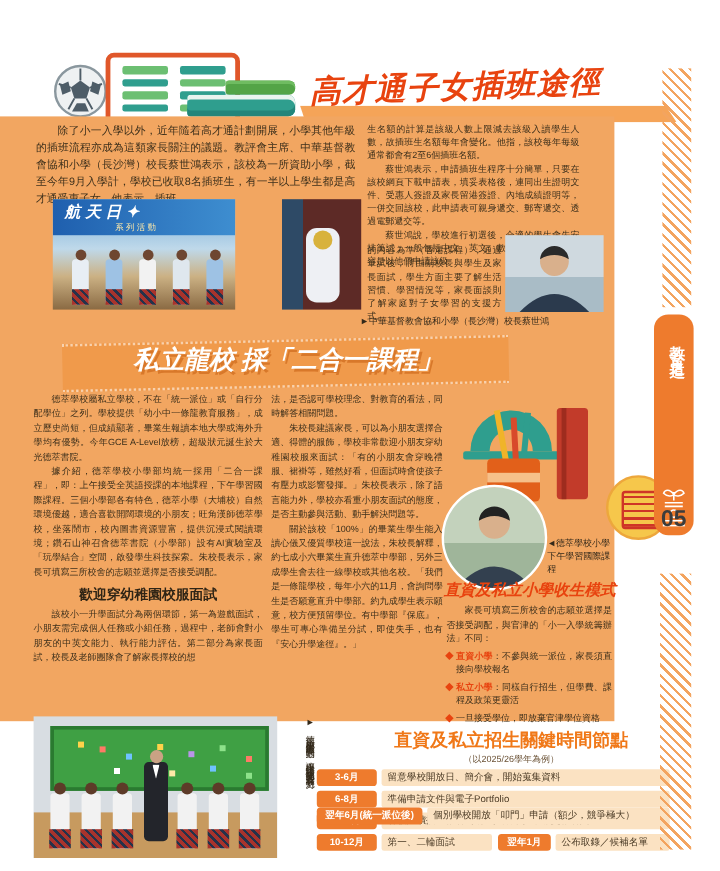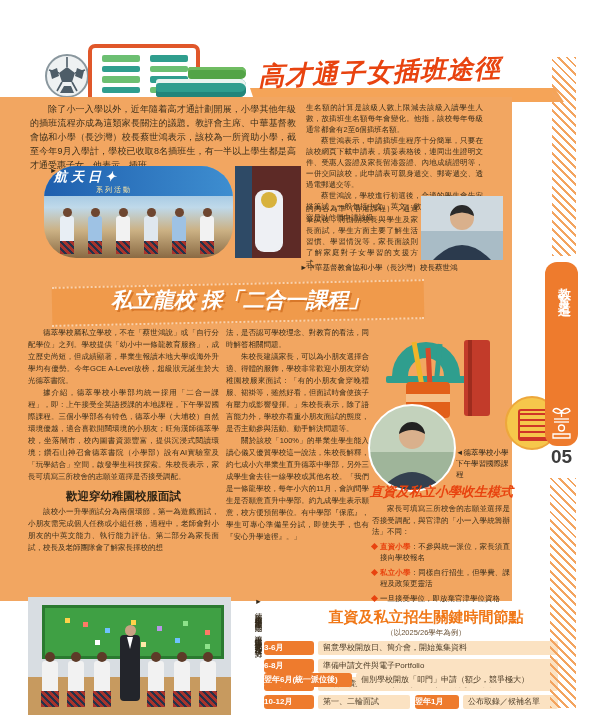--- a/index.html
+++ b/index.html
@@ -24,21 +24,21 @@
   .p{margin:0;text-indent:2em;}
   .p.noind{text-indent:0;}
   .intro1{left:30px;top:102px;width:266px;font-size:9px;line-height:14px;}
   .intro2a{left:306px;top:102px;width:177px;font-size:7.5px;line-height:11px;}
   .intro2b{left:306px;top:203px;width:112px;font-size:7.5px;line-height:11px;}
   .vcap{position:absolute;writing-mode:vertical-rl;text-orientation:upright;
         font-size:7.5px;line-height:10px;letter-spacing:1px;color:#33291a;}
   .vcap1{left:24px;top:166px;height:94px;width:34px;}
   .vcap2{left:233px;top:597px;height:118px;width:30px;}
   
-  .photoA{left:44px;top:166px;width:189px;height:92px;overflow:hidden;background:linear-gradient(180deg,#6fa8d6 0%,#bfd9ea 45%,#cbb184 70%,#8a6a43 100%);border-radius:32px;}
+  .photoA{left:44px;top:166px;width:152px;height:92px;overflow:hidden;background:linear-gradient(180deg,#6fa8d6 0%,#bfd9ea 45%,#cbb184 70%,#8a6a43 100%);}
   .banner{position:absolute;left:0;top:0;width:100%;height:30px;background:linear-gradient(90deg,#1f5fae,#3e8ed0);}
   .banner .b1{position:absolute;left:10px;top:2px;font-size:13px;font-weight:bold;font-style:italic;color:#fff;letter-spacing:4px;}
   .banner .b2{position:absolute;left:52px;top:19px;font-size:7px;color:#ffe9a8;letter-spacing:2px;}
   .kid{position:absolute;bottom:4px;width:14px;height:38px;border-radius:3px;}
   .kid::before{content:"";position:absolute;top:-8px;left:3px;width:9px;height:9px;border-radius:50%;background:#6e4630;}
   .kid::after{content:"";position:absolute;bottom:0;left:0;width:100%;height:13px;
               background:repeating-linear-gradient(45deg,#a8332c 0 3px,#25324a 3px 5px);}
   .photoB{left:235px;top:166px;width:66px;height:92px;overflow:hidden;background:linear-gradient(90deg,#2e4a66 0 26%,#5d2a26 26% 100%);}
   .astro{position:absolute;left:20px;top:24px;width:28px;height:62px;background:#eef0f4;border-radius:9px;}
   .astro::before{content:"";position:absolute;left:6px;top:2px;width:16px;height:16px;border-radius:50%;background:#d8b23c;}
@@ -74,35 +74,35 @@
   .kid2::after{content:"";position:absolute;bottom:0;left:-1px;width:18px;height:16px;
                background:repeating-linear-gradient(45deg,#a8332c 0 3px,#25324a 3px 5px);}
   .teacher{position:absolute;bottom:14px;left:92px;width:20px;height:66px;background:#23252b;border-radius:4px;}
   .teacher::before{content:"";position:absolute;top:-10px;left:5px;width:11px;height:11px;border-radius:50%;background:#caa284;}
   .teacher::after{content:"";position:absolute;top:2px;left:7px;width:6px;height:12px;background:#fff;clip-path:polygon(0 0,100% 0,50% 100%);}
   
   .tl-head{left:292px;top:608px;width:268px;text-align:center;font-size:15px;font-weight:bold;color:#f07818;white-space:nowrap;}
   .tl-sub{left:292px;top:628px;width:268px;text-align:center;font-size:7.5px;color:#6b5236;}
   .tl-row{position:absolute;left:264px;width:294px;height:14px;display:flex;align-items:stretch;}
   .chip{background:#ee7b2d;color:#fff;font-size:8px;font-weight:bold;border-radius:3px;
-        width:50px;line-height:14px;white-space:nowrap;overflow:hidden;}
+        width:50px;text-align:center;line-height:14px;white-space:nowrap;overflow:hidden;}
   .chip.w{width:88px;}
   .chip.s{width:44px;margin-left:5px;}
   .bar{background:#fbe2c2;color:#4a3a25;font-size:8px;line-height:14px;padding:0 5px;border-radius:2px;
        margin-left:4px;flex:1;white-space:nowrap;overflow:hidden;}
   .bar.fix{flex:none;width:82px;}
   
   .hatch{background:repeating-linear-gradient(45deg,#f3a45f 0 2px,rgba(0,0,0,0) 2px 6px);}
   .hatch-top{left:552px;top:57px;width:24px;height:199px;}
   .hatch-bot{left:550px;top:478px;width:26px;height:230px;}
   .tab{left:545px;top:262px;width:33px;height:184px;background:#ee7b2d;border-radius:12px;}
   .tab-txt{position:absolute;left:10px;top:16px;writing-mode:vertical-rl;text-orientation:upright;
            color:#fff;font-size:13px;font-weight:bold;letter-spacing:5px;}
   .tab-ico{position:absolute;left:5px;bottom:7px;}
-  .pagenum{left:545px;top:446px;width:33px;text-align:center;font-size:19px;font-weight:bold;color:#3c3c3c;}
+  .pagenum{left:545px;top:422px;width:33px;text-align:center;font-size:19px;font-weight:bold;color:#3c3c3c;}
   .seal{left:505px;top:396px;width:50px;height:50px;border-radius:50%;background:#f6c74b;border:2px solid #eda73c;}
   .seal-in{position:absolute;left:11px;top:11px;width:28px;height:28px;border:2px solid #cf3527;border-radius:3px;
            background:repeating-linear-gradient(0deg,#cf3527 0 2px,rgba(0,0,0,0) 2px 6px);}
 </style>
 </head>
 <body>
 
 <div id="page">
 
   <svg class="abs" style="left:44px;top:53px" width="46" height="46" viewBox="0 0 46 46">
@@ -170,21 +170,21 @@
       <path d="M41,9 a12,12 0 0 1 12,11 q-12,-7 -24,0 a12,12 0 0 1 12,-11z" fill="#2a2a2a"></path>
       <path d="M12,64 Q41,34 70,64 Z" fill="#2b3a4d"></path>
     </svg>
   </div>
   <div class="abs cap-r">►中華基督教會協和小學（長沙灣）校長蔡世鴻</div>
 
   <div class="abs s2-band"></div>
   <div class="abs s2-head">私立龍校 採「二合一課程」</div>
 
   <div class="txt s2c1">
-    <p class="p">德萃學校屬私立學校，不在「蔡世鴻說」或「自行分配學位」之列。學校提供「幼小中一條龍教育服務」，成立歷史尚短，但成績顯著，畢業生報讀本地大學或海外升學均有優勢。今年GCE A-Level放榜，超級狀元誕生於大光德萃書院。</p>
+    <p class="p">德萃學校屬私立學校，不在「統一派位」或「自行分配學位」之列。學校提供「幼小中一條龍教育服務」，成立歷史尚短，但成績顯著，畢業生報讀本地大學或海外升學均有優勢。今年GCE A-Level放榜，超級狀元誕生於大光德萃書院。</p>
     <p class="p">據介紹，德萃學校小學部均統一採用「二合一課程」，即：上午接受全英語授課的本地課程，下午學習國際課程。三個小學部各有特色，德萃小學（大埔校）自然環境優越，適合喜歡開闊環境的小朋友；旺角漢師德萃學校，坐落鬧市，校內圖書資源豐富，提供沉浸式閱讀環境；鑽石山神召會德萃書院（小學部）設有AI實驗室及「玩學結合」空間，啟發學生科技探索。朱校長表示，家長可填寫三所校舍的志願並選擇是否接受調配。</p>
     <p class="p subhead">歡迎穿幼稚園校服面試</p>
     <p class="p">該校小一升學面試分為兩個環節，第一為遊戲面試，小朋友需完成個人任務或小組任務，過程中，老師會對小朋友的中英文能力、執行能力評估。第二部分為家長面試，校長及老師團隊會了解家長擇校的想</p>
   </div>
   <div class="txt s2c2">
     <p class="p noind">法，是否認可學校理念、對教育的看法，同時解答相關問題。</p>
     <p class="p">朱校長建議家長，可以為小朋友選擇合適、得體的服飾，學校非常歡迎小朋友穿幼稚園校服來面試：「有的小朋友會穿晚禮服、裙褂等，雖然好看，但面試時會使孩子有壓力或影響發揮。」朱校長表示，除了語言能力外，學校亦看重小朋友面試的態度，是否主動參與活動、動手解決問題等。</p>
     <p class="p">關於該校「100%」的畢業生學生能入讀心儀又優質學校這一說法，朱校長解釋，約七成小六畢業生直升德萃中學部，另外三成學生會去往一線學校或其他名校。「我們是一條龍學校，每年小六的11月，會詢問學生是否願意直升中學部。約九成學生表示願意，校方便預留學位。有中學部『保底』，學生可專心準備呈分試，即使失手，也有『安心升學途徑』。」</p>
   </div>
 

